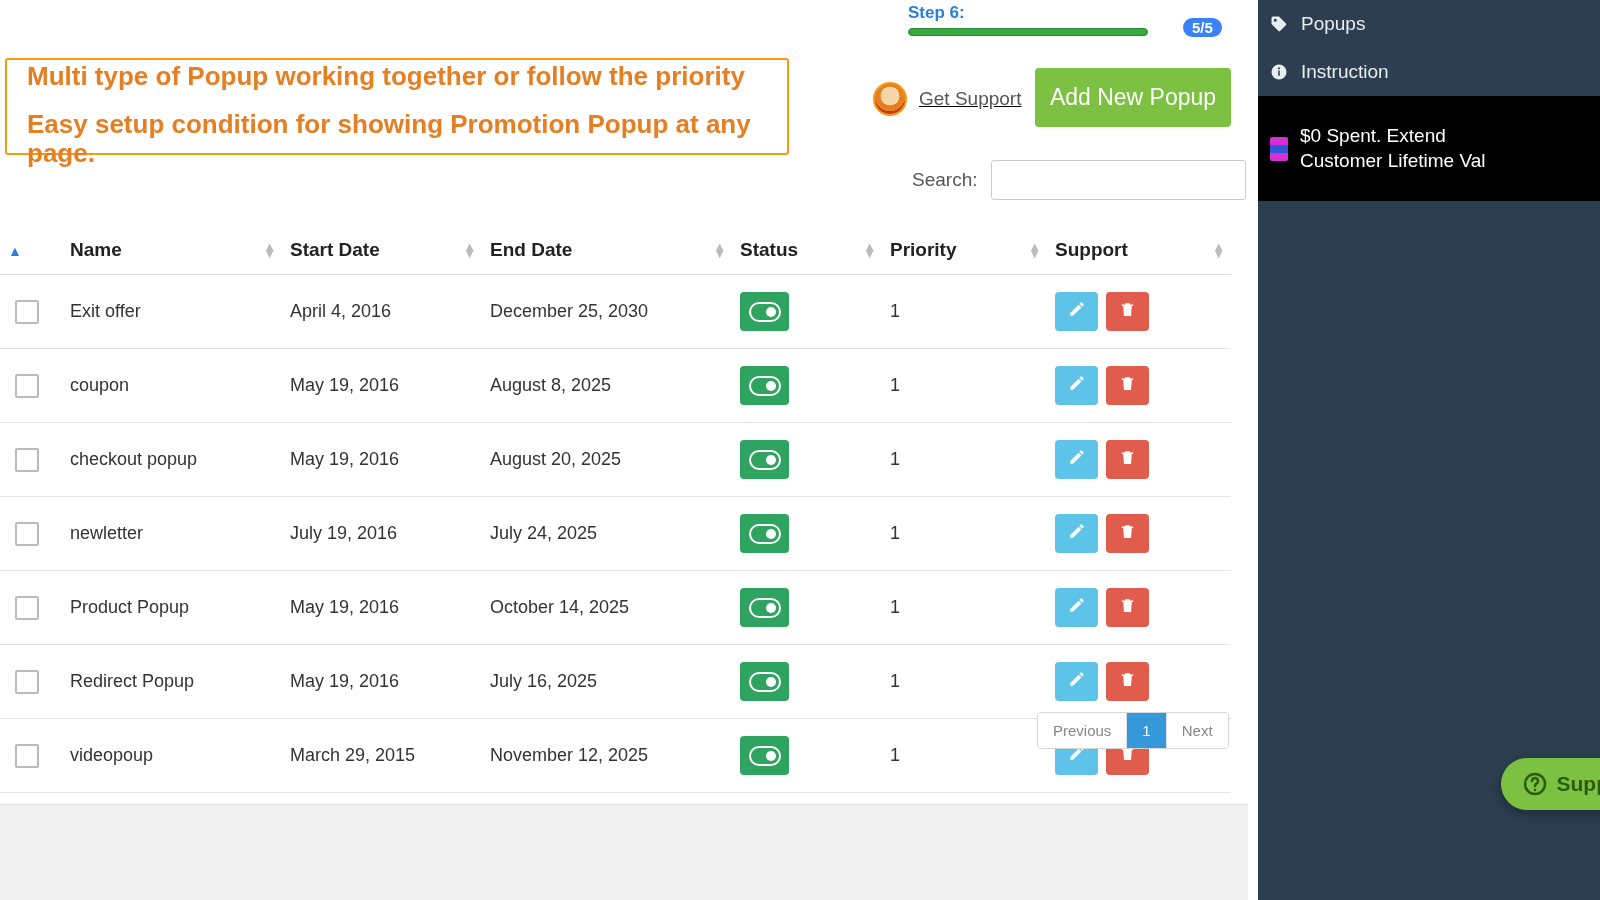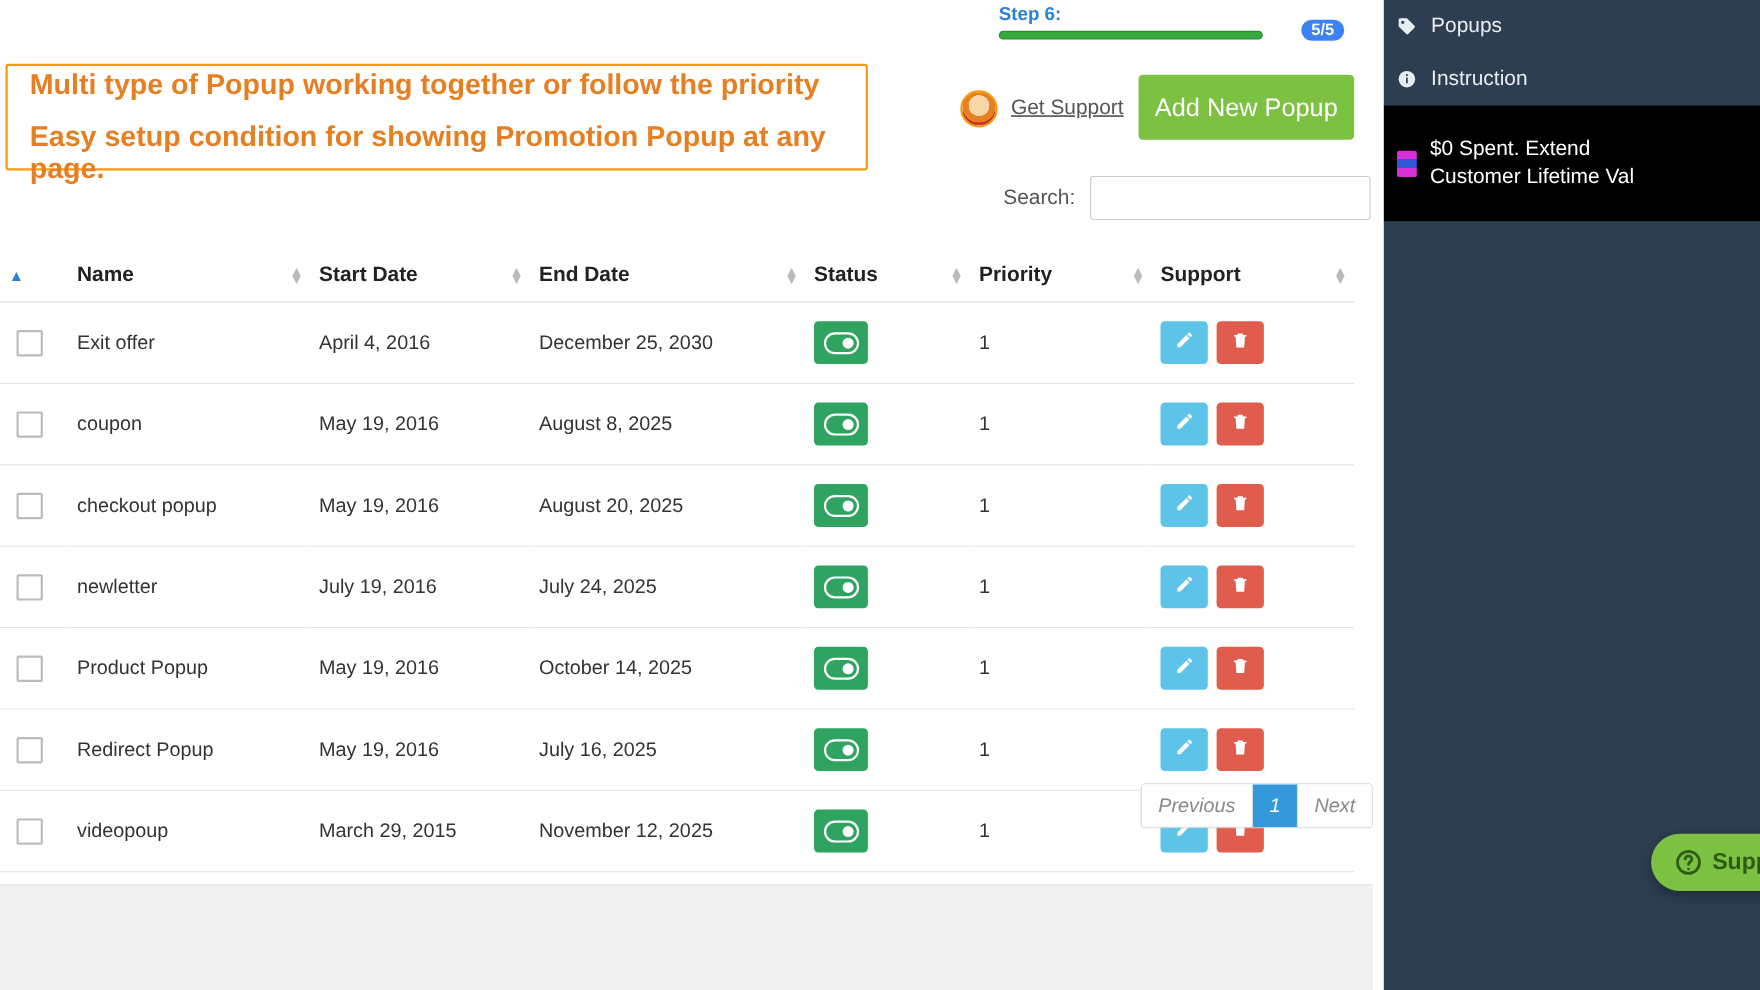--- a/index.html
+++ b/index.html
@@ -231,27 +231,26 @@
   position: absolute;
   left: 1037px;
   top: 712px;
   display: flex;
   border: 1px solid #d6d6d6;
   border-radius: 4px;
   overflow: hidden;
 }
 .page-btn {
   padding: 9px 15px;
-  font-size: 18px;
+  font-size: 15px;
   color: #888;
   background: #fff;
   border: none;
   border-right: 1px solid #e0e0e0;
   cursor: pointer;
-  font-style: italic;
 }
 .page-btn:last-child { border-right: none; }
 .page-btn.active { background: #3498db; color: #fff; }
 .footer-band {
   position: absolute;
   left: 0;
   top: 804px;
   width: 1248px;
   height: 96px;
   background: #f1f1f1;

